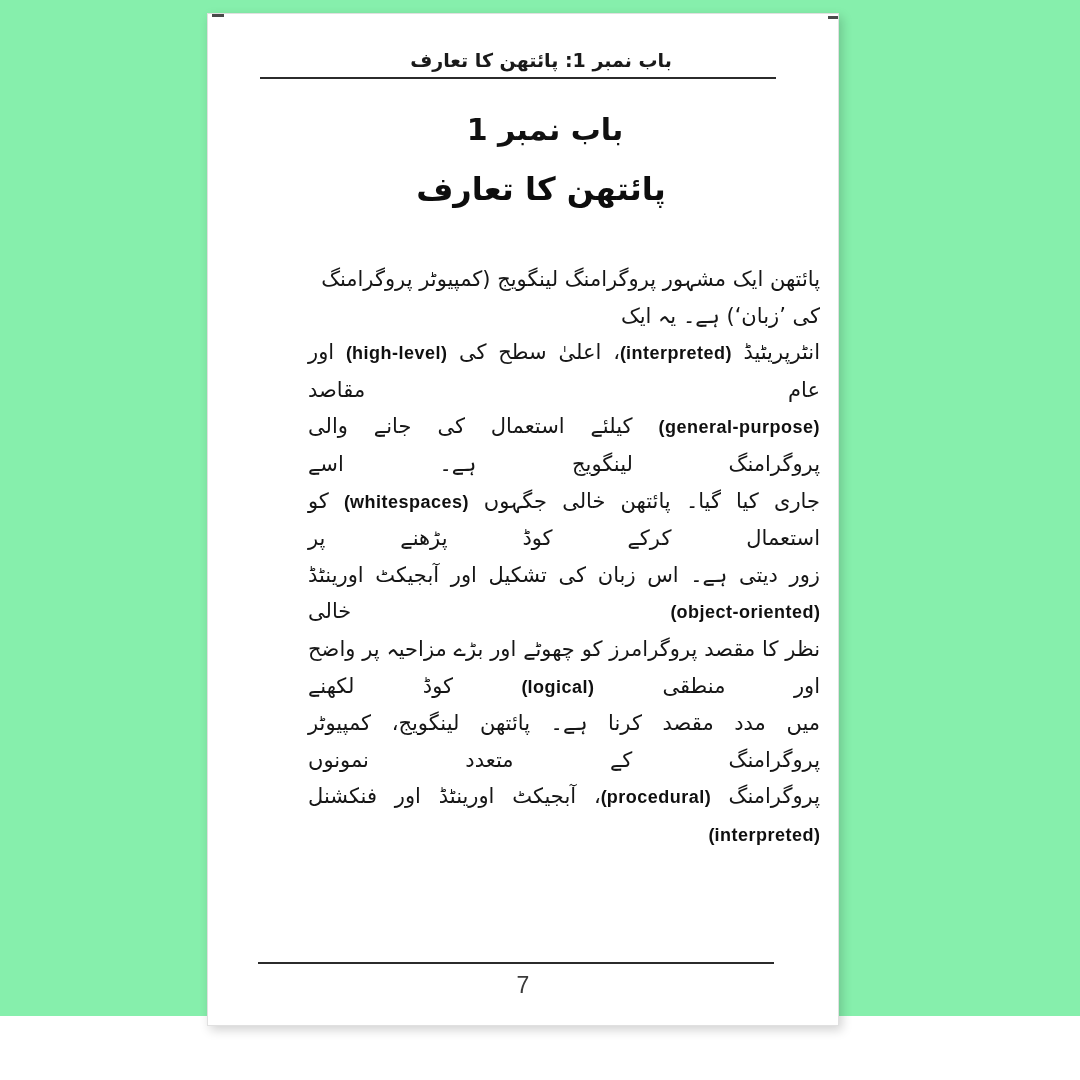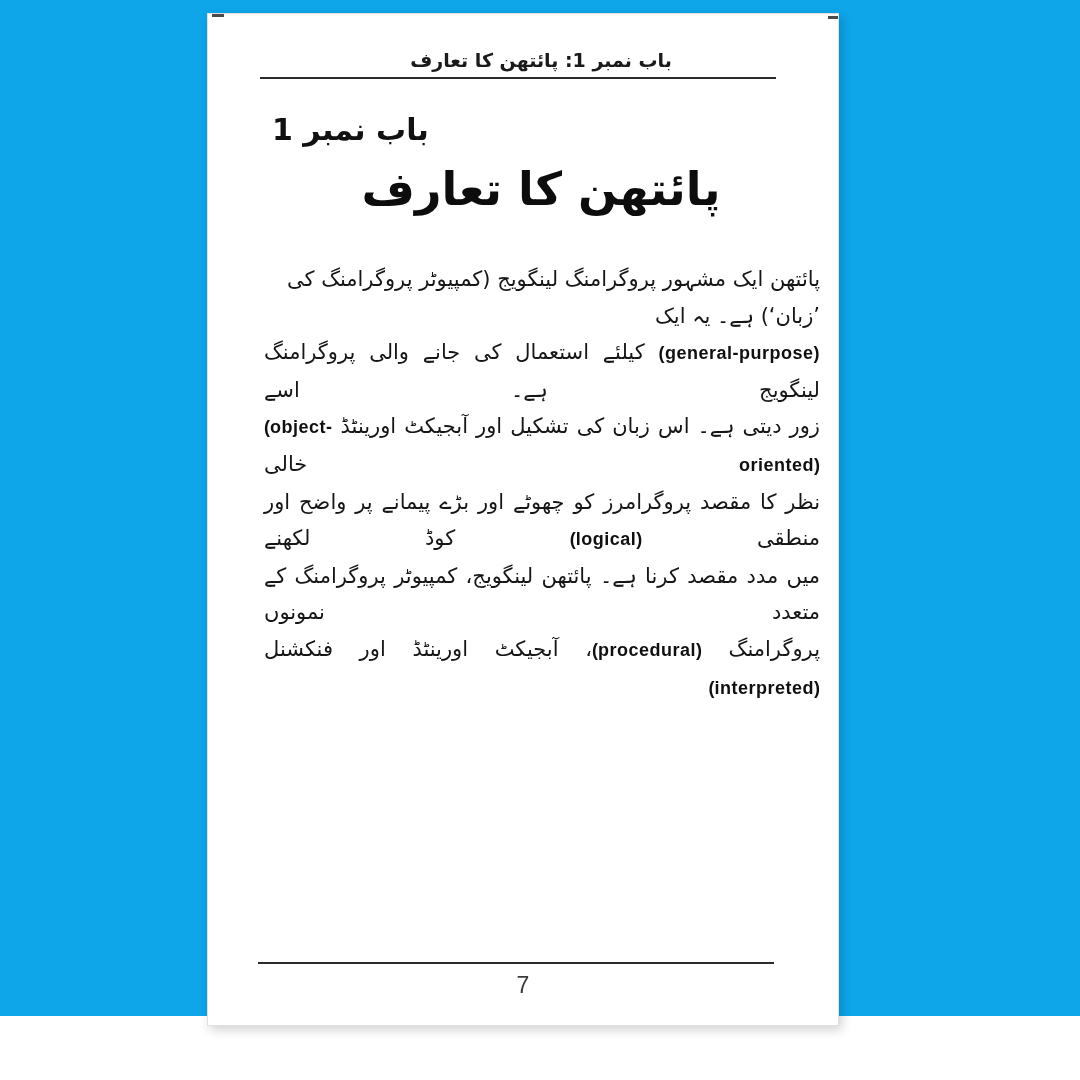--- a/index.html
+++ b/index.html
@@ -3,21 +3,21 @@
 <meta charset="utf-8">
 <style>
   html,body{margin:0;padding:0;}
   body{
     width:1080px;height:1080px;
     background:#ffffff;
     font-family:"DejaVu Sans",sans-serif;
     overflow:hidden;
   }
   .canvas{
-    position:relative;width:1080px;height:1016px;background:#0ea5e9;
+    position:relative;width:1080px;height:1016px;background:#86efac;
   }
   .page{
     position:absolute;left:207px;top:13px;width:632px;height:1013px;
     background:#ffffff;
     border:1px solid #e0e0e0;
     box-shadow:3px 4px 10px rgba(0,0,0,0.18);
     box-sizing:border-box;
     color:#161616;
   }
   .scan-mark{position:absolute;background:#4a4a4a;}
@@ -29,40 +29,41 @@
     text-align:center;direction:rtl;
     font-family:"DejaVu Sans",sans-serif;
     font-weight:700;font-size:19px;line-height:24px;color:#1a1a1a;
   }
   .header-rule{
     position:absolute;top:63px;left:52px;width:516px;height:2px;
     background:#2b2b2b;
   }
   .chapter-number{
     position:absolute;top:96px;left:64px;right:20px;
-    text-align:left;direction:rtl;
+    text-align:center;direction:rtl;
     font-weight:700;font-size:30px;line-height:40px;color:#111111;
     font-family:"DejaVu Sans",sans-serif;
   }
   .chapter-title{
     position:absolute;top:144px;left:56px;right:20px;
     text-align:center;direction:rtl;
-    font-weight:700;font-size:46px;line-height:62px;color:#0d0d0d;
+    font-weight:700;font-size:32px;line-height:62px;color:#0d0d0d;
     font-family:"DejaVu Sans",sans-serif;
     letter-spacing:2px;
   }
   .body-text{
     position:absolute;top:247px;left:56px;width:556px;
     direction:rtl;
   }
   .line{
     font-size:21px;line-height:36.6px;
     font-family:"DejaVu Sans",sans-serif;
     color:#161616;
     white-space:normal;
+    margin-left:44px;
   }
   .line .en{
     font-family:"Liberation Sans",sans-serif;
     font-weight:700;
     font-size:18px;
     letter-spacing:0.5px;
     direction:ltr;
     unicode-bidi:isolate;
     color:#101010;
   }
@@ -92,23 +93,25 @@
     <div class="running-header">باب نمبر 1: پائتھن کا تعارف</div>
 
     <div class="header-rule"></div>
 
     <div class="chapter-number">باب نمبر 1</div>
 
     <div class="chapter-title">پائتھن کا تعارف</div>
 
     <div class="body-text" id="body-text">
         <div class="line align-right"><span class="ur">پائتھن ایک مشہور پروگرامنگ لینگویج (کمپیوٹر پروگرامنگ کی ’زبان‘) ہے۔ یہ ایک</span></div>
+        <div class="line align-justify"><span class="ur">انٹرپریٹیڈ </span><span class="en">(interpreted)</span><span class="ur">، اعلیٰ سطح کی </span><span class="en">(high-level)</span><span class="ur"> اور عام مقاصد</span></div>
         <div class="line align-justify"><span class="en">(general-purpose)</span><span class="ur"> کیلئے استعمال کی جانے والی پروگرامنگ لینگویج ہے۔ اسے</span></div>
+        <div class="line align-justify"><span class="ur">جاری کیا گیا۔ پائتھن خالی جگہوں </span><span class="en">(whitespaces)</span><span class="ur"> کو استعمال کرکے کوڈ پڑھنے پر</span></div>
         <div class="line align-justify"><span class="ur">زور دیتی ہے۔ اس زبان کی تشکیل اور آبجیکٹ اورینٹڈ </span><span class="en">(object-oriented)</span><span class="ur"> خالی</span></div>
-        <div class="line align-justify"><span class="ur">نظر کا مقصد پروگرامرز کو چھوٹے اور بڑے پیمانے پر واضح اور منطقی </span><span class="en">(logical)</span><span class="ur"> کوڈ لکھنے</span></div>
+        <div class="line align-justify"><span class="ur">نظر کا مقصد پروگرامرز کو چھوٹے اور بڑے مزاحیہ پر واضح اور منطقی </span><span class="en">(logical)</span><span class="ur"> کوڈ لکھنے</span></div>
         <div class="line align-justify"><span class="ur">میں مدد مقصد کرنا ہے۔ پائتھن لینگویج، کمپیوٹر پروگرامنگ کے متعدد نمونوں</span></div>
         <div class="line align-justify"><span class="ur">پروگرامنگ </span><span class="en">(procedural)</span><span class="ur">، آبجیکٹ اورینٹڈ اور فنکشنل </span><span class="en">(interpreted)</span></div>
         <div class="line align-justify"></div>
       </div>
 
     <div class="footer-rule"></div>
 
     <div class="page-number">7</div>
   </div>
 </div>

